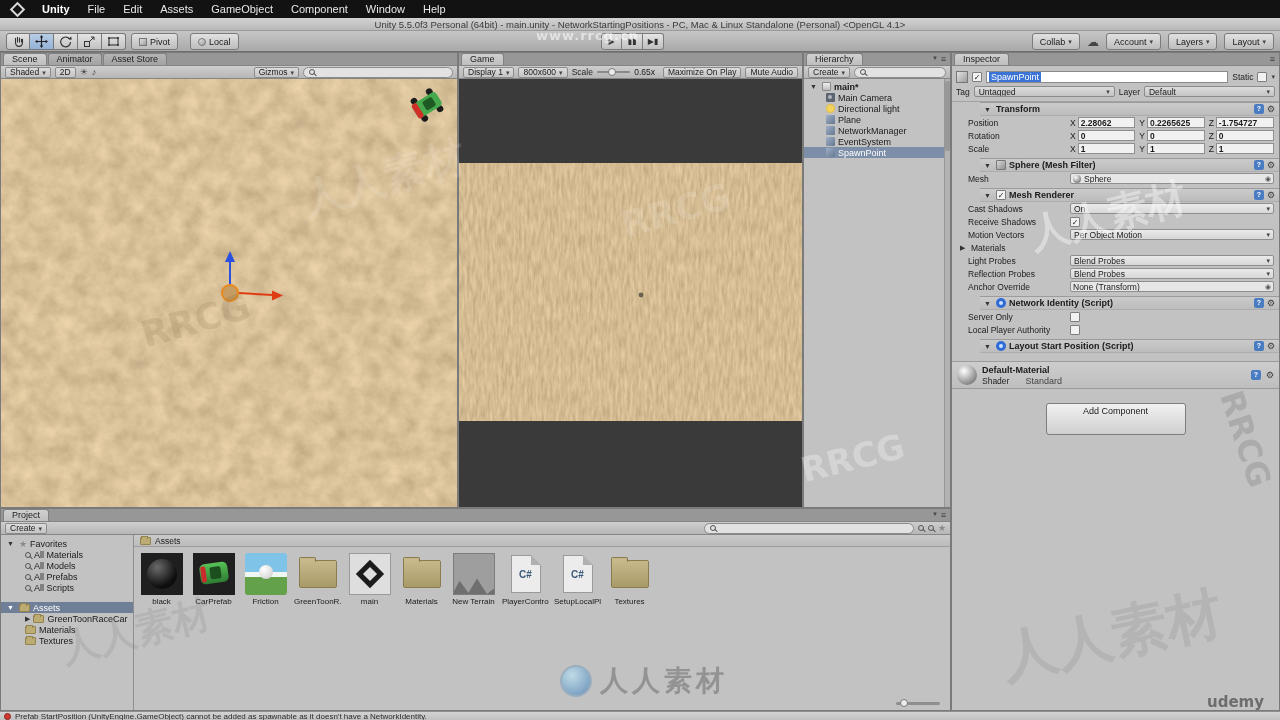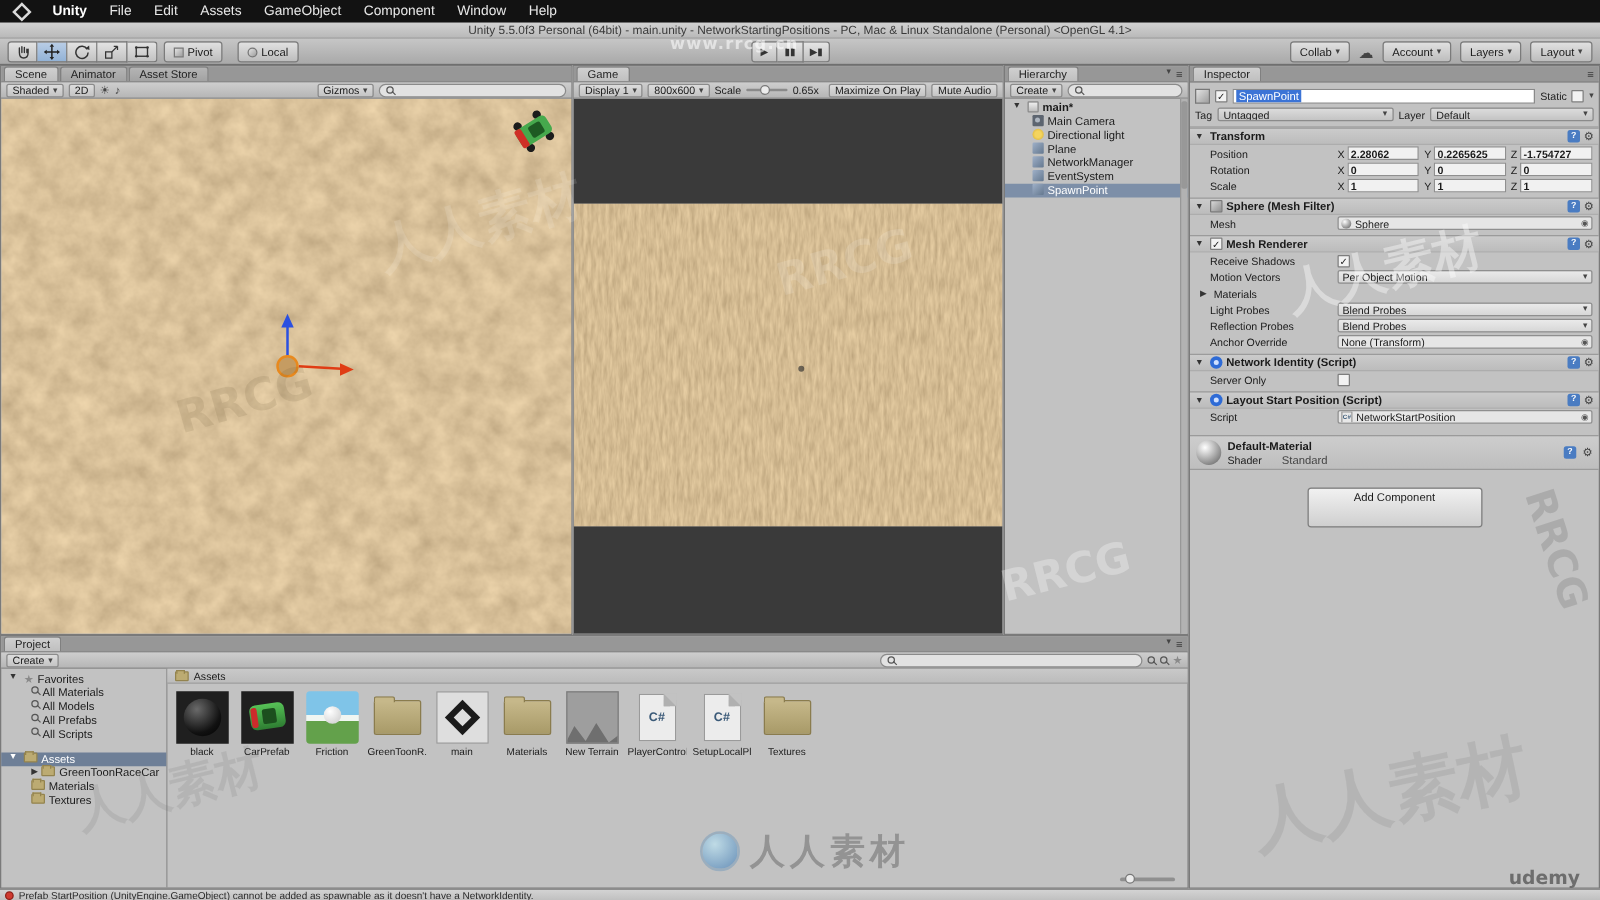--- a/index.html
+++ b/index.html
@@ -46,41 +46,41 @@
   .fo { font-size:7px; color:#333; width:9px; display:inline-block; }
   .searchfield { height:11px; background:#e2e2e2; border:1px solid #8b8b8b; border-radius:6px; display:flex; align-items:center; gap:3px; padding:0 5px; }
   .mag { width:6px; height:6px; border:1px solid #555; border-radius:50%; position:relative; flex:none; }
   .mag::after { content:''; position:absolute; width:4px; height:1px; background:#555; transform:rotate(45deg); right:-3px; bottom:-1px; }
 
   
   .viewport { position:relative; overflow:hidden; }
   .band-dark { background:#3a3a3a; }
 
   
-  .hrow { display:flex; align-items:flex-start; height:11px; padding:0 18px 0 6px; gap:3px; white-space:nowrap; font-size:9px; }
+  .hrow { display:flex; align-items:center; height:11px; padding:0 18px 0 6px; gap:3px; white-space:nowrap; font-size:9px; }
   .hrow.child { padding-left:22px; }
   .hrow.selected { background:#7d8fa8; color:#fff; }
   .hi { width:9px; height:9px; flex:none; border-radius:1px; }
   .hi-scene { background:linear-gradient(#efefef,#bdbdbd); border:1px solid #8a8a8a; }
   .hi-cam { background:#5d6570; position:relative; }
   .hi-cam::after { content:''; position:absolute; left:2px; top:2px; width:4px; height:4px; border-radius:50%; background:#aeb6c0; }
   .hi-light { background:radial-gradient(circle,#f4d45e 40%,#d0a828); border-radius:50%; }
   .hi-cube { background:linear-gradient(135deg,#9fb0c8,#64788f); }
 
   
   .insp-body { position:relative; height:645px; overflow:hidden; }
   .obj-header { padding:3px 4px 2px; border-bottom:1px solid #a3a3a3; }
   .row1,.row2 { display:flex; align-items:center; gap:4px; height:15px; }
   .obj-cube { width:12px; height:12px; background:linear-gradient(135deg,#e2e2e2,#9e9e9e); border:1px solid #777; flex:none; }
   .cb { width:10px; height:10px; background:#f2f2f2; border:1px solid #7e7e7e; border-radius:1px; font-size:8px; line-height:9px; text-align:center; color:#222; flex:none; font-style:normal; }
   .cb i { font-style:normal; }
   .namefield { flex:1; height:12px; background:#fff; border:1px solid #8a8a8a; display:flex; align-items:center; padding:0 2px; font-size:9px; overflow:hidden; }
   .namefield .sel { background:#3c74d6; color:#fff; padding:0 2px; }
   .lbl { font-size:8.5px; color:#222; white-space:nowrap; }
-  .comp-h { display:flex; align-items:center; gap:3px; height:14px; background:linear-gradient(#cbcbcb,#bcbcbc); border-top:1px solid #9b9b9b; border-bottom:1px solid #adadad; padding:0 4px; font-size:9px; font-weight:bold; }
+  .comp-h { display:flex; align-items:center; gap:3px; height:14px; background:linear-gradient(#cbcbcb,#bcbcbc); border-top:1px solid #9b9b9b; border-bottom:1px solid #adadad; padding:0 4px; font-size:9px; font-weight:bold;margin-left:28px; }
   .helpic { width:10px; height:10px; background:#4a7cc2; color:#fff; font-size:7px; font-weight:bold; text-align:center; line-height:10px; border-radius:2px; flex:none; }
   .gearic { font-size:9px; color:#3d3d3d; font-weight:normal; flex:none; }
   .compic { width:10px; height:10px; flex:none; border-radius:1px; }
   .ic-mesh { background:linear-gradient(135deg,#d8d8d8,#8f8f8f); border:1px solid #777; }
   .ic-net { background:#2e6bd6; border-radius:50%; position:relative; }
   .ic-net::after { content:''; position:absolute; left:3px; top:3px; width:4px; height:4px; background:#cfe0ff; border-radius:50%; }
   .irow { display:flex; align-items:center; height:13px; padding:0 5px 0 16px; font-size:8.5px; gap:2px; }
   .ilabel { width:100px; flex:none; white-space:nowrap; overflow:hidden; }
   .vec { display:flex; flex:1; gap:4px; }
   .vg { flex:1; display:flex; align-items:center; gap:2px; min-width:0; }
@@ -497,20 +497,27 @@
       </div>
 
       <div class="comp-h" style="margin-top:3px">
         <span class="fo">▼</span>
         <span class="cb"><i>✓</i></span>
         <span class="grow">Mesh Renderer</span>
         <span class="helpic">?</span>
         <span class="gearic">⚙</span>
       </div>
       <div class="irow">
+        <span class="ilabel">Cast Shadows</span>
+        <div class="ddfield">
+            <span class="grow">On</span>
+            <span class="caret">▾</span>
+          </div>
+      </div>
+      <div class="irow">
         <span class="ilabel">Receive Shadows</span>
         <span class="cb"><i>✓</i></span>
       </div>
       <div class="irow">
         <span class="ilabel">Motion Vectors</span>
         <div class="ddfield">
             <span class="grow">Per Object Motion</span>
             <span class="caret">▾</span>
           </div>
       </div>
@@ -544,35 +551,31 @@
         <span class="fo">▼</span>
         <span class="compic ic-net"></span>
         <span class="grow">Network Identity (Script)</span>
         <span class="helpic">?</span>
         <span class="gearic">⚙</span>
       </div>
       <div class="irow">
         <span class="ilabel">Server Only</span>
         <span class="cb"></span>
       </div>
+      <div class="irow">
+        <span class="ilabel">Local Player Authority</span>
+        <span class="cb"></span>
+      </div>
 
       <div class="comp-h" style="margin-top:3px">
         <span class="fo">▼</span>
         <span class="compic ic-net"></span>
         <span class="grow">Layout Start Position (Script)</span>
         <span class="helpic">?</span>
         <span class="gearic">⚙</span>
-      </div>
-      <div class="irow">
-        <span class="ilabel">Script</span>
-        <div class="ofield">
-            <span class="csic">C#</span>
-            <span class="grow">NetworkStartPosition</span>
-            <span class="picker">◉</span>
-          </div>
       </div>
 
       <div class="matbar">
         <span class="matball"></span>
         <div class="grow">
           <div class="bold" style="font-size:9px">Default-Material</div>
           <div style="display:flex;gap:16px;align-items:center;margin-top:1px">
             <span class="lbl">Shader</span>
             <span style="color:#444">Standard</span>
           </div>

